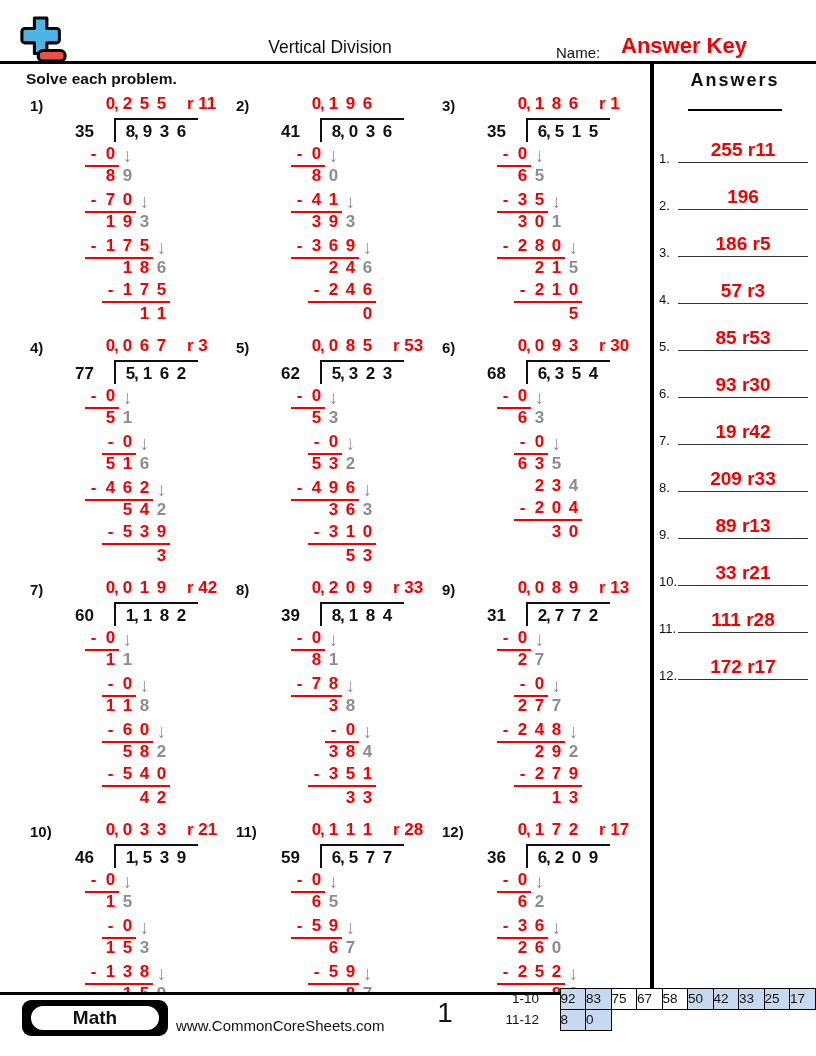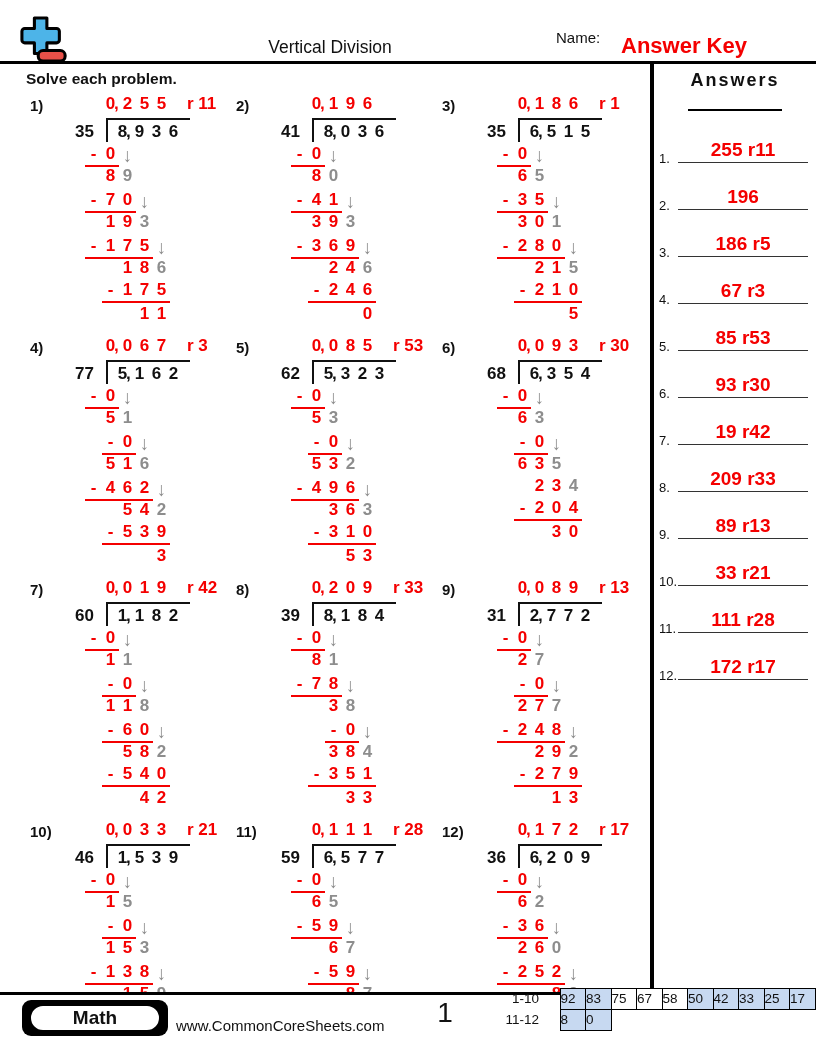--- a/index.html
+++ b/index.html
@@ -7,39 +7,39 @@
     --logo-blue:#4db4e8; --logo-red:#e85048;
   }
   html,body{margin:0;padding:0;background:#e9e9e9;}
   .page{position:relative;width:816px;height:1056px;background:#fff;overflow:hidden;
         font-family:"Liberation Sans","DejaVu Sans",sans-serif;color:var(--ink);}
 
   
   .logo{position:absolute;left:20px;top:15px;}
   .title{position:absolute;left:0;top:37px;width:660px;text-align:center;
          font-size:17.5px;font-weight:normal;}
-  .name-label{position:absolute;left:556px;top:29px;font-size:15px;}
+  .name-label{position:absolute;left:556px;top:44px;font-size:15px;}
   .answer-key{position:absolute;left:621px;top:33px;font-size:22px;font-weight:bold;color:var(--red);}
   .header-rule{position:absolute;left:0;top:61px;width:816px;height:3px;background:#000;}
   .instructions{position:absolute;left:26px;top:70px;font-size:15.5px;font-weight:bold;}
 
   
   .vdiv{position:absolute;left:650px;top:62px;height:930px;width:4px;
         border-left:2px solid #000;border-right:2px solid #000;box-sizing:border-box;}
 
   
   .problems{position:absolute;left:30px;top:94px;width:618px;height:898px;overflow:hidden;
             display:grid;grid-template-columns:206px 206px 206px;grid-auto-rows:242px;}
   .prob{position:relative;padding-left:26px;}
   .pnum{position:absolute;left:0;top:3px;font-weight:bold;font-size:15px;}
   .qrow{margin-left:46px;height:22px;white-space:nowrap;}
   .qrow .c,.qrow .cm{color:var(--red);}
   .rem{color:var(--red);font-weight:bold;font-size:17px;margin-left:17px;}
   .drow{display:flex;align-items:flex-end;height:26px;}
-  .dsr{width:38px;text-align:right;padding-right:12px;font-weight:bold;font-size:17px;}
+  .dsr{width:38px;text-align:right;padding-right:20px;font-weight:bold;font-size:17px;}
   .dvd{display:inline-block;border-left:2.5px solid var(--ink);border-top:2.5px solid var(--ink);
        padding:2px 8px 0 6px;white-space:nowrap;}
   .dvd .c,.dvd .cm{color:var(--ink);}
   .line{margin-left:29px;white-space:nowrap;}
   .line.sub{height:24px;}
   .line.res{height:22px;}
   .c{display:inline-block;width:17px;text-align:center;font-weight:bold;font-size:17px;
      color:var(--red);vertical-align:baseline;}
   .cm{display:inline-block;width:0;overflow:visible;font-weight:bold;font-size:17px;
       transform:translateX(-5px);}
@@ -298,21 +298,21 @@
           <span class="ans-val">196</span>
         </div>
         <div class="ans-item">
           <span class="ans-num">3.</span>
           <span class="ans-line"></span>
           <span class="ans-val">186 r5</span>
         </div>
         <div class="ans-item">
           <span class="ans-num">4.</span>
           <span class="ans-line"></span>
-          <span class="ans-val">67 r3</span>
+          <span class="ans-val">57 r3</span>
         </div>
         <div class="ans-item">
           <span class="ans-num">5.</span>
           <span class="ans-line"></span>
           <span class="ans-val">85 r53</span>
         </div>
         <div class="ans-item">
           <span class="ans-num">6.</span>
           <span class="ans-line"></span>
           <span class="ans-val">93 r30</span>

